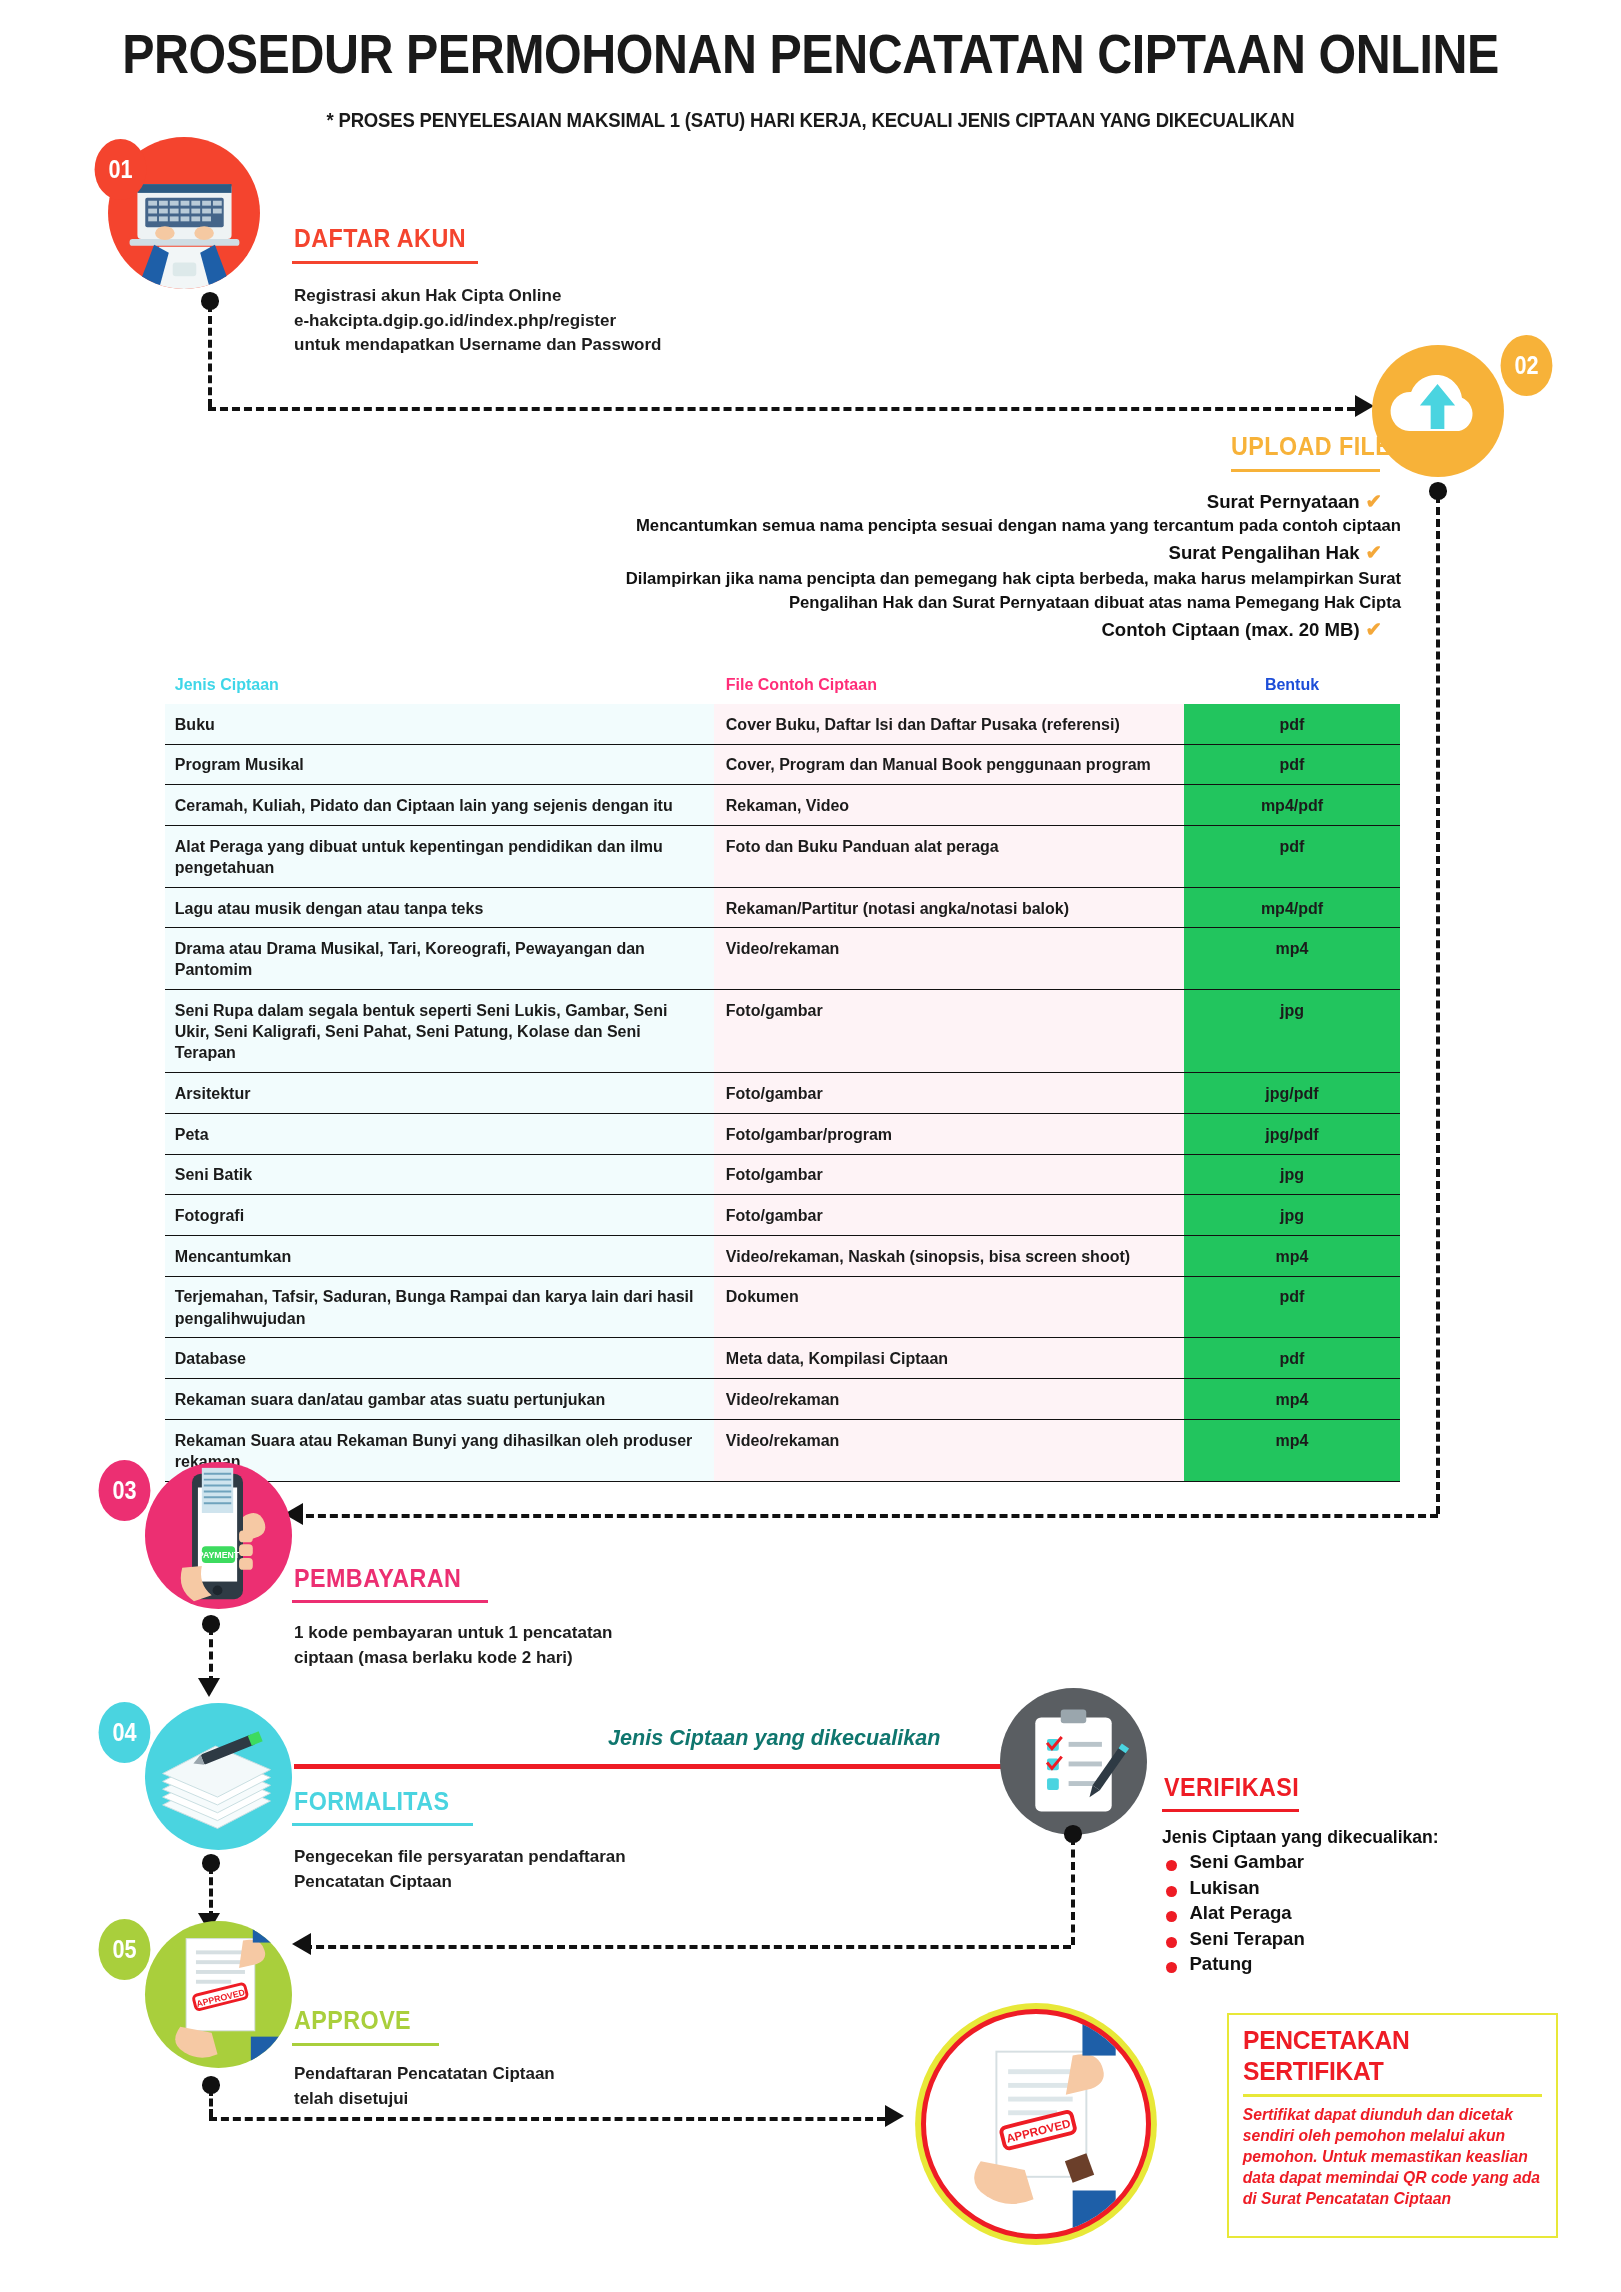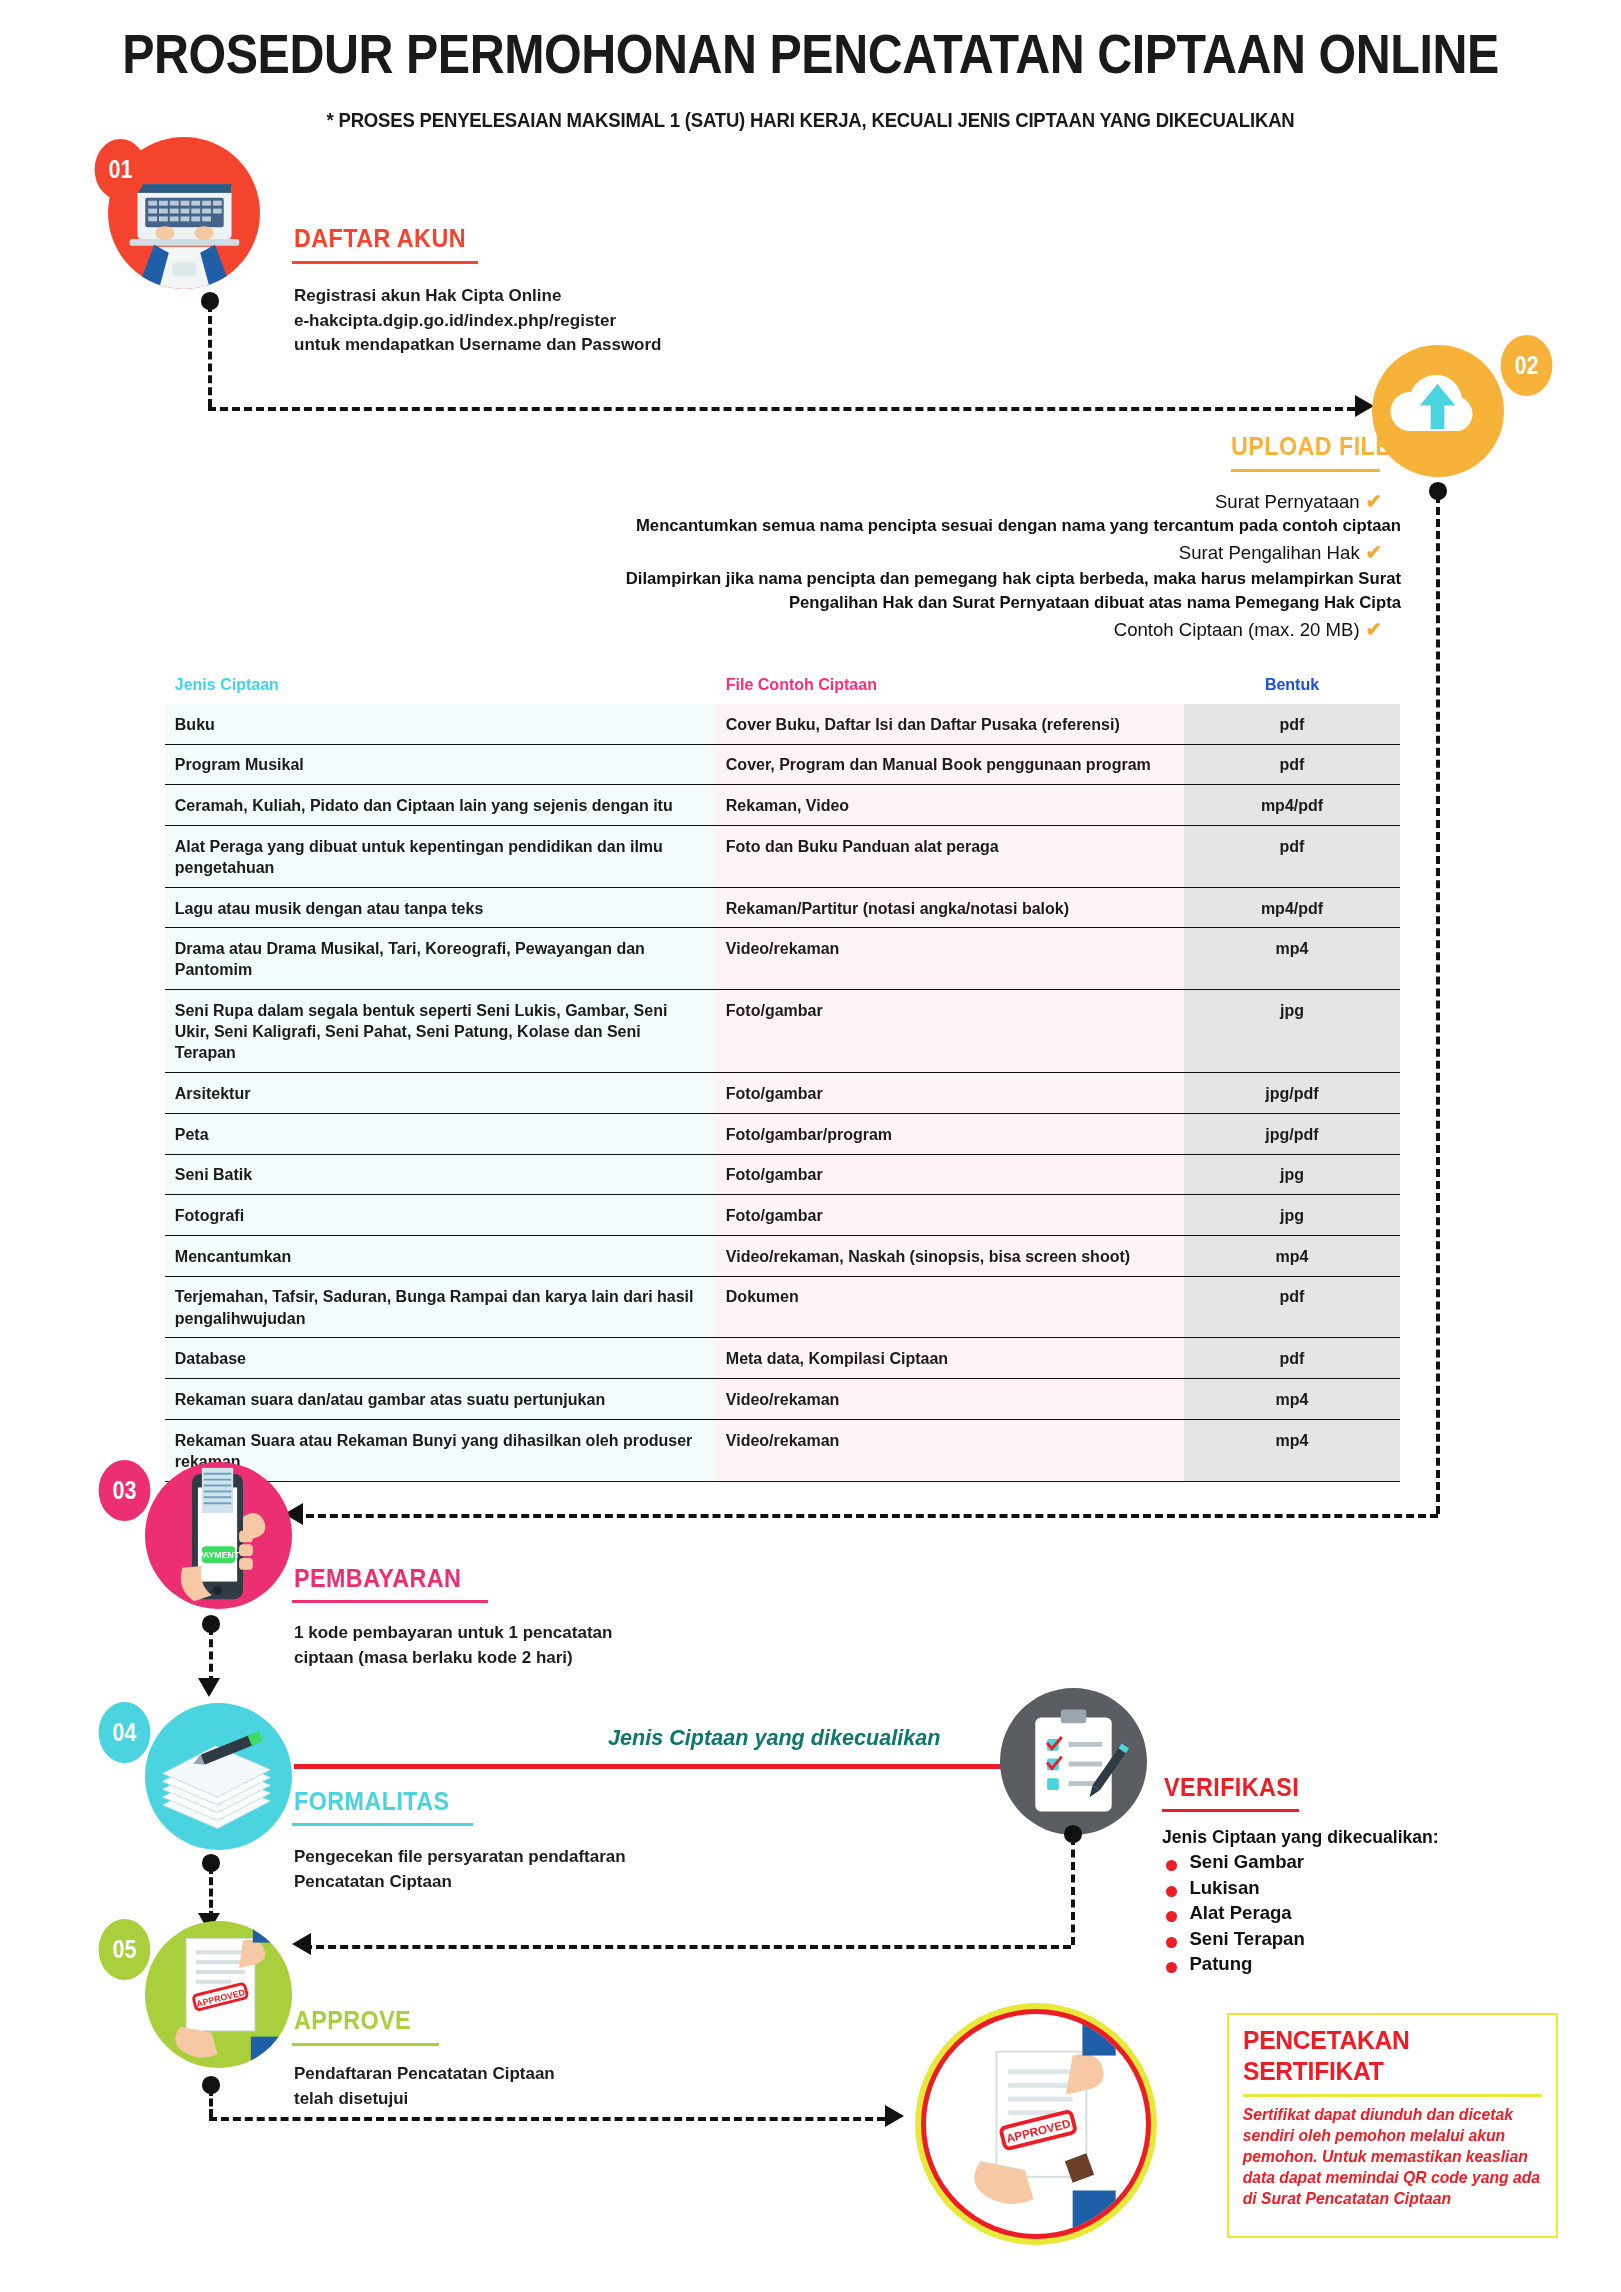--- a/index.html
+++ b/index.html
@@ -84,37 +84,37 @@
   .arrow-r-red {
     position:absolute; width:0; height:0;
     border-left: 25.5px solid #ee1c25;
     border-top: 14.7px solid transparent;
     border-bottom: 14.7px solid transparent;
   }
   .knob { position:absolute; width:17.6px; height:17.6px; border-radius:50%; background:#111; }
 
   
   .up-line { position:absolute; text-align:right; }
-  .up-strong { font-weight:400; font-size:18.6px; color:#111;margin-top:11px; }
+  .up-strong { font-weight:700; font-size:18.6px; color:#111;margin-top:11px; }
   .up-desc { font-weight:600; font-size:16.7px; color:#111; }
   .tick { color:#f4a83a; font-size:19.6px; font-weight:700; margin-left:5.9px; }
 
   
   .tbl { position:absolute; left:165px; top:676px; width:1235px; }
   .tbl .hdr { display:flex; padding-bottom: 9.8px; }
   .tbl .hdr div { font-weight:700; font-size:16px; }
   .h1 { width:549px; color:#3fd6e8; padding-left:9.8px;}
   .h2 { width:470px; color:#ff2d78; padding-left:11.8px;}
   .h3 { width:216px; color:#1d4ed8; text-align:center;}
   .row { display:flex; }
   .c1 { width:549px; background:#f2fcfd; padding:9.8px 11.8px 8.8px 9.8px;
         border-bottom:1.6px solid #111; font-size:16px; font-weight:600; color:#1b1b1b; line-height:1.32;}
   .c2 { width:470px; background:#fef3f6; padding:9.8px 11.8px 8.8px 11.8px;
         border-bottom:1.6px solid #111; font-size:16px; font-weight:600; color:#1b1b1b; line-height:1.32;}
-  .c3 { width:216px; background:#e5e5e5; padding:9.8px 0 8.8px 0; text-align:center;
+  .c3 { width:216px; background:#22c55e; padding:9.8px 0 8.8px 0; text-align:center;
         border-bottom:1.6px solid #111; font-size:16px; font-weight:600; color:#1b1b1b; line-height:1.32;}
 
   
   .verif-list { position:absolute; font-size:17.6px; font-weight:600; color:#111; line-height:1.0;}
   .verif-list ul { list-style:none; margin-top:5.9px; }
   .verif-list li { position:relative; padding-left:27.4px; margin-top:6.9px; font-size:18.6px;}
   .verif-list li::before {
     content:""; position:absolute; left:3.9px; top:6.9px;
     width:10.8px; height:10.8px; border-radius:50%; background:#ee1c25;
   }

